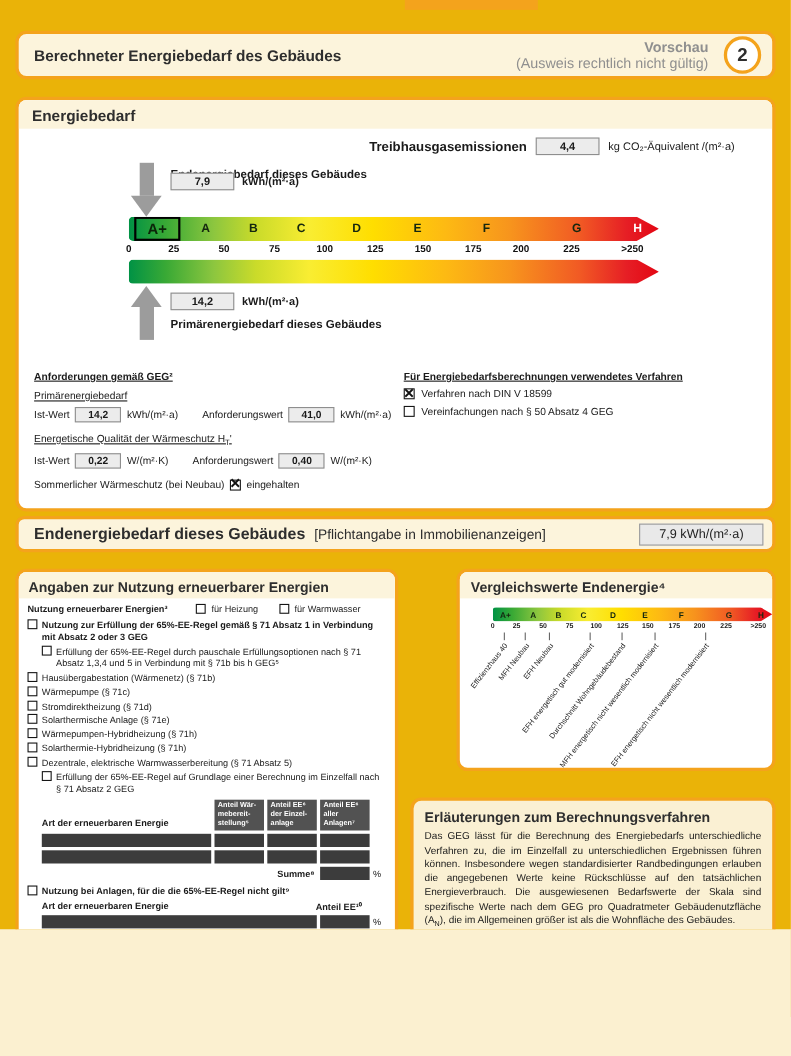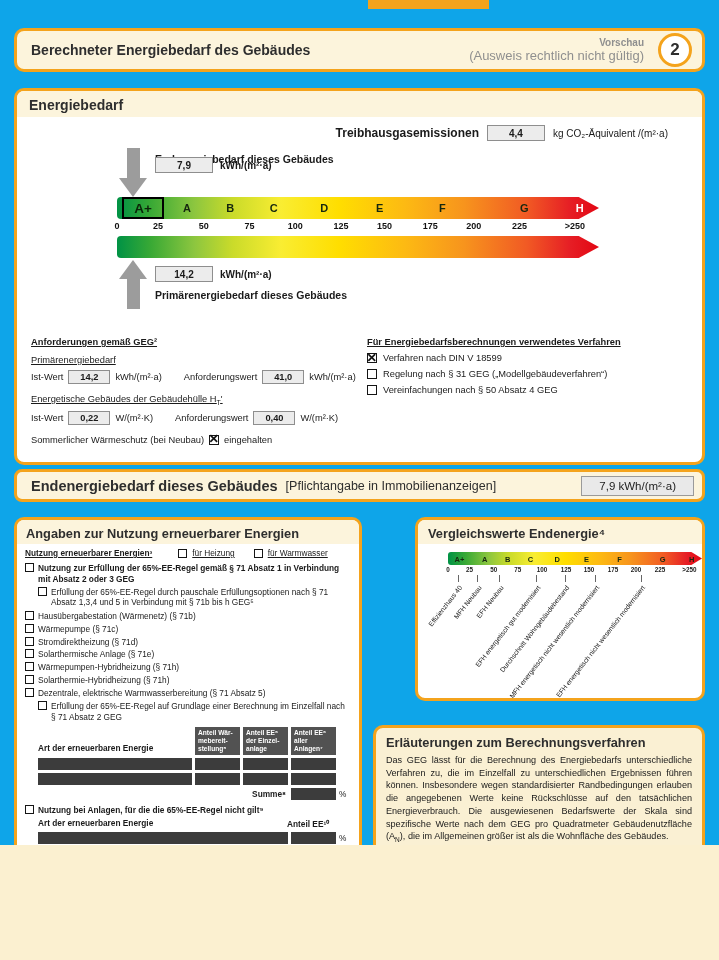--- a/index.html
+++ b/index.html
@@ -1,33 +1,33 @@
 <!DOCTYPE html>
 <html><head>
 <meta charset="utf-8">
 <style>
   * { margin:0; padding:0; box-sizing:border-box; }
   html,body { background:#FBF0D0; }
-  .page { position:relative; width:719px; height:845px; background:#0ea5e9;
+  .page { position:relative; width:719px; height:845px; background:#eab308;
           font-family:"Liberation Sans", sans-serif; color:#1a1a1a; overflow:hidden; font-size:9px; }
   .top-fragment { position:absolute; top:0; left:368px; width:121px; height:9px; background:#F4A31C; }
 
   .box { border:3px solid #F4A31C; border-radius:10px; background:#fff; overflow:hidden; }
   .box-head { background:#FCF4DC; padding:6px 12px 4px; }
   .bh-title { font-size:14px; font-weight:bold; color:#2e2e2e; }
   .b { font-weight:bold; }
   .u { text-decoration:underline; }
   sub { font-size:7px; }
 
   
   .header-box { margin:28px 14px 0; height:44px; display:flex; align-items:center;
                 padding:0 10px 0 14px; background:#FCF4DC; }
   .header-title { font-size:14px; font-weight:bold; color:#2e2e2e; flex:1; }
   .header-right { text-align:right; margin-right:14px; color:#8f8f8f; }
-  .preview { font-size:10px; font-weight:bold; }
+  .preview { font-size:13px; font-weight:bold; }
   .preview-note { font-size:13px; }
   .page-circle { width:34px; height:34px; border:3px solid #F4A31C; border-radius:50%;
                  background:#fff; display:flex; align-items:center; justify-content:center;
                  font-size:17px; font-weight:bold; color:#2e2e2e; flex:none; }
 
   
   .energie-box { margin:16px 14px 0; height:377px; }
   .eb-body { padding:2px 14px 6px; }
   .ghg-row { display:flex; justify-content:flex-end; align-items:center; gap:8px;
              padding-right:20px; margin-top:6px; font-size:10px; }
@@ -85,21 +85,21 @@
 
   
   .lower { margin:15px 14px 0; display:flex; gap:11px; height:363px; }
   .ee-box { width:348px; height:363px; display:flex; flex-direction:column; }
   .ee-box .box-head { padding:6px 9px 3px; }
   .ee-box .bh-title { font-size:12.8px; }
   .ee-body { padding:3px 8px 5px; font-size:8.3px; line-height:1.25; }
   .row { display:flex; align-items:flex-start; gap:4px; margin:3px 0; }
   .sub1 { margin-left:13px; }
   .opt { margin-top:2.5px; margin-bottom:2.5px; }
-  .intro-row { display:flex; align-items:center; gap:5px; margin:1px 0 5px;text-decoration:underline; }
+  .intro-row { display:flex; align-items:center; gap:5px; margin:1px 0 5px; }
   .gap18 { width:16px; }
   .gap10 { width:9px; }
 
   .t1 { display:grid; grid-template-columns:1fr 45px 45px 45px 12px; column-gap:3px;
         row-gap:3px; margin:5px 0 5px 13px; }
   .t2 { display:grid; grid-template-columns:1fr 45px 12px; column-gap:3px; row-gap:3px;
         margin:3px 0 5px 13px; }
   .hdr { background:#525252; color:#fff; font-weight:bold; font-size:6.6px; line-height:1.2;
          padding:2px 3px; }
   .hdr-art { font-weight:bold; font-size:8.3px; align-self:end; padding-bottom:1px; }
@@ -225,45 +225,41 @@
           <div class="u mt7">Primärenergiebedarf</div>
           <div class="anf-row">
             <span>Ist-Wert</span>
             <span class="vbox-sm">14,2</span>
             <span>kWh/(m²·a)</span>
             <span class="spacer"></span>
             <span>Anforderungswert</span>
             <span class="vbox-sm">41,0</span>
             <span>kWh/(m²·a)</span>
           </div>
-          <div class="u"><span>Energetische Gebäudes der Gebäudehülle H</span><sub>T</sub><span>'</span></div>
+          <div class="u"><span>Energetische Qualität der Wärmeschutz H</span><sub>T</sub><span>'</span></div>
           <div class="anf-row">
             <span>Ist-Wert</span>
             <span class="vbox-sm">0,22</span>
             <span>W/(m²·K)</span>
             <span class="spacer"></span>
             <span>Anforderungswert</span>
             <span class="vbox-sm">0,40</span>
             <span>W/(m²·K)</span>
           </div>
           <div class="anf-row">
             <span>Sommerlicher Wärmeschutz (bei Neubau)</span>
             <span class="cb checked"></span>
             <span>eingehalten</span>
           </div>
         </div>
         <div class="anf-right">
           <div class="b u">Für Energiebedarfsberechnungen verwendetes Verfahren</div>
           <div class="vf-row">
             <span class="cb checked"></span>
             <span>Verfahren nach DIN V 18599</span>
-          </div>
-          <div class="vf-row">
-            <span class="cb"></span>
-            <span>Regelung nach § 31 GEG („Modellgebäudeverfahren“)</span>
           </div>
           <div class="vf-row">
             <span class="cb"></span>
             <span>Vereinfachungen nach § 50 Absatz 4 GEG</span>
           </div>
         </div>
       </div>
     </div>
   </div>
 

